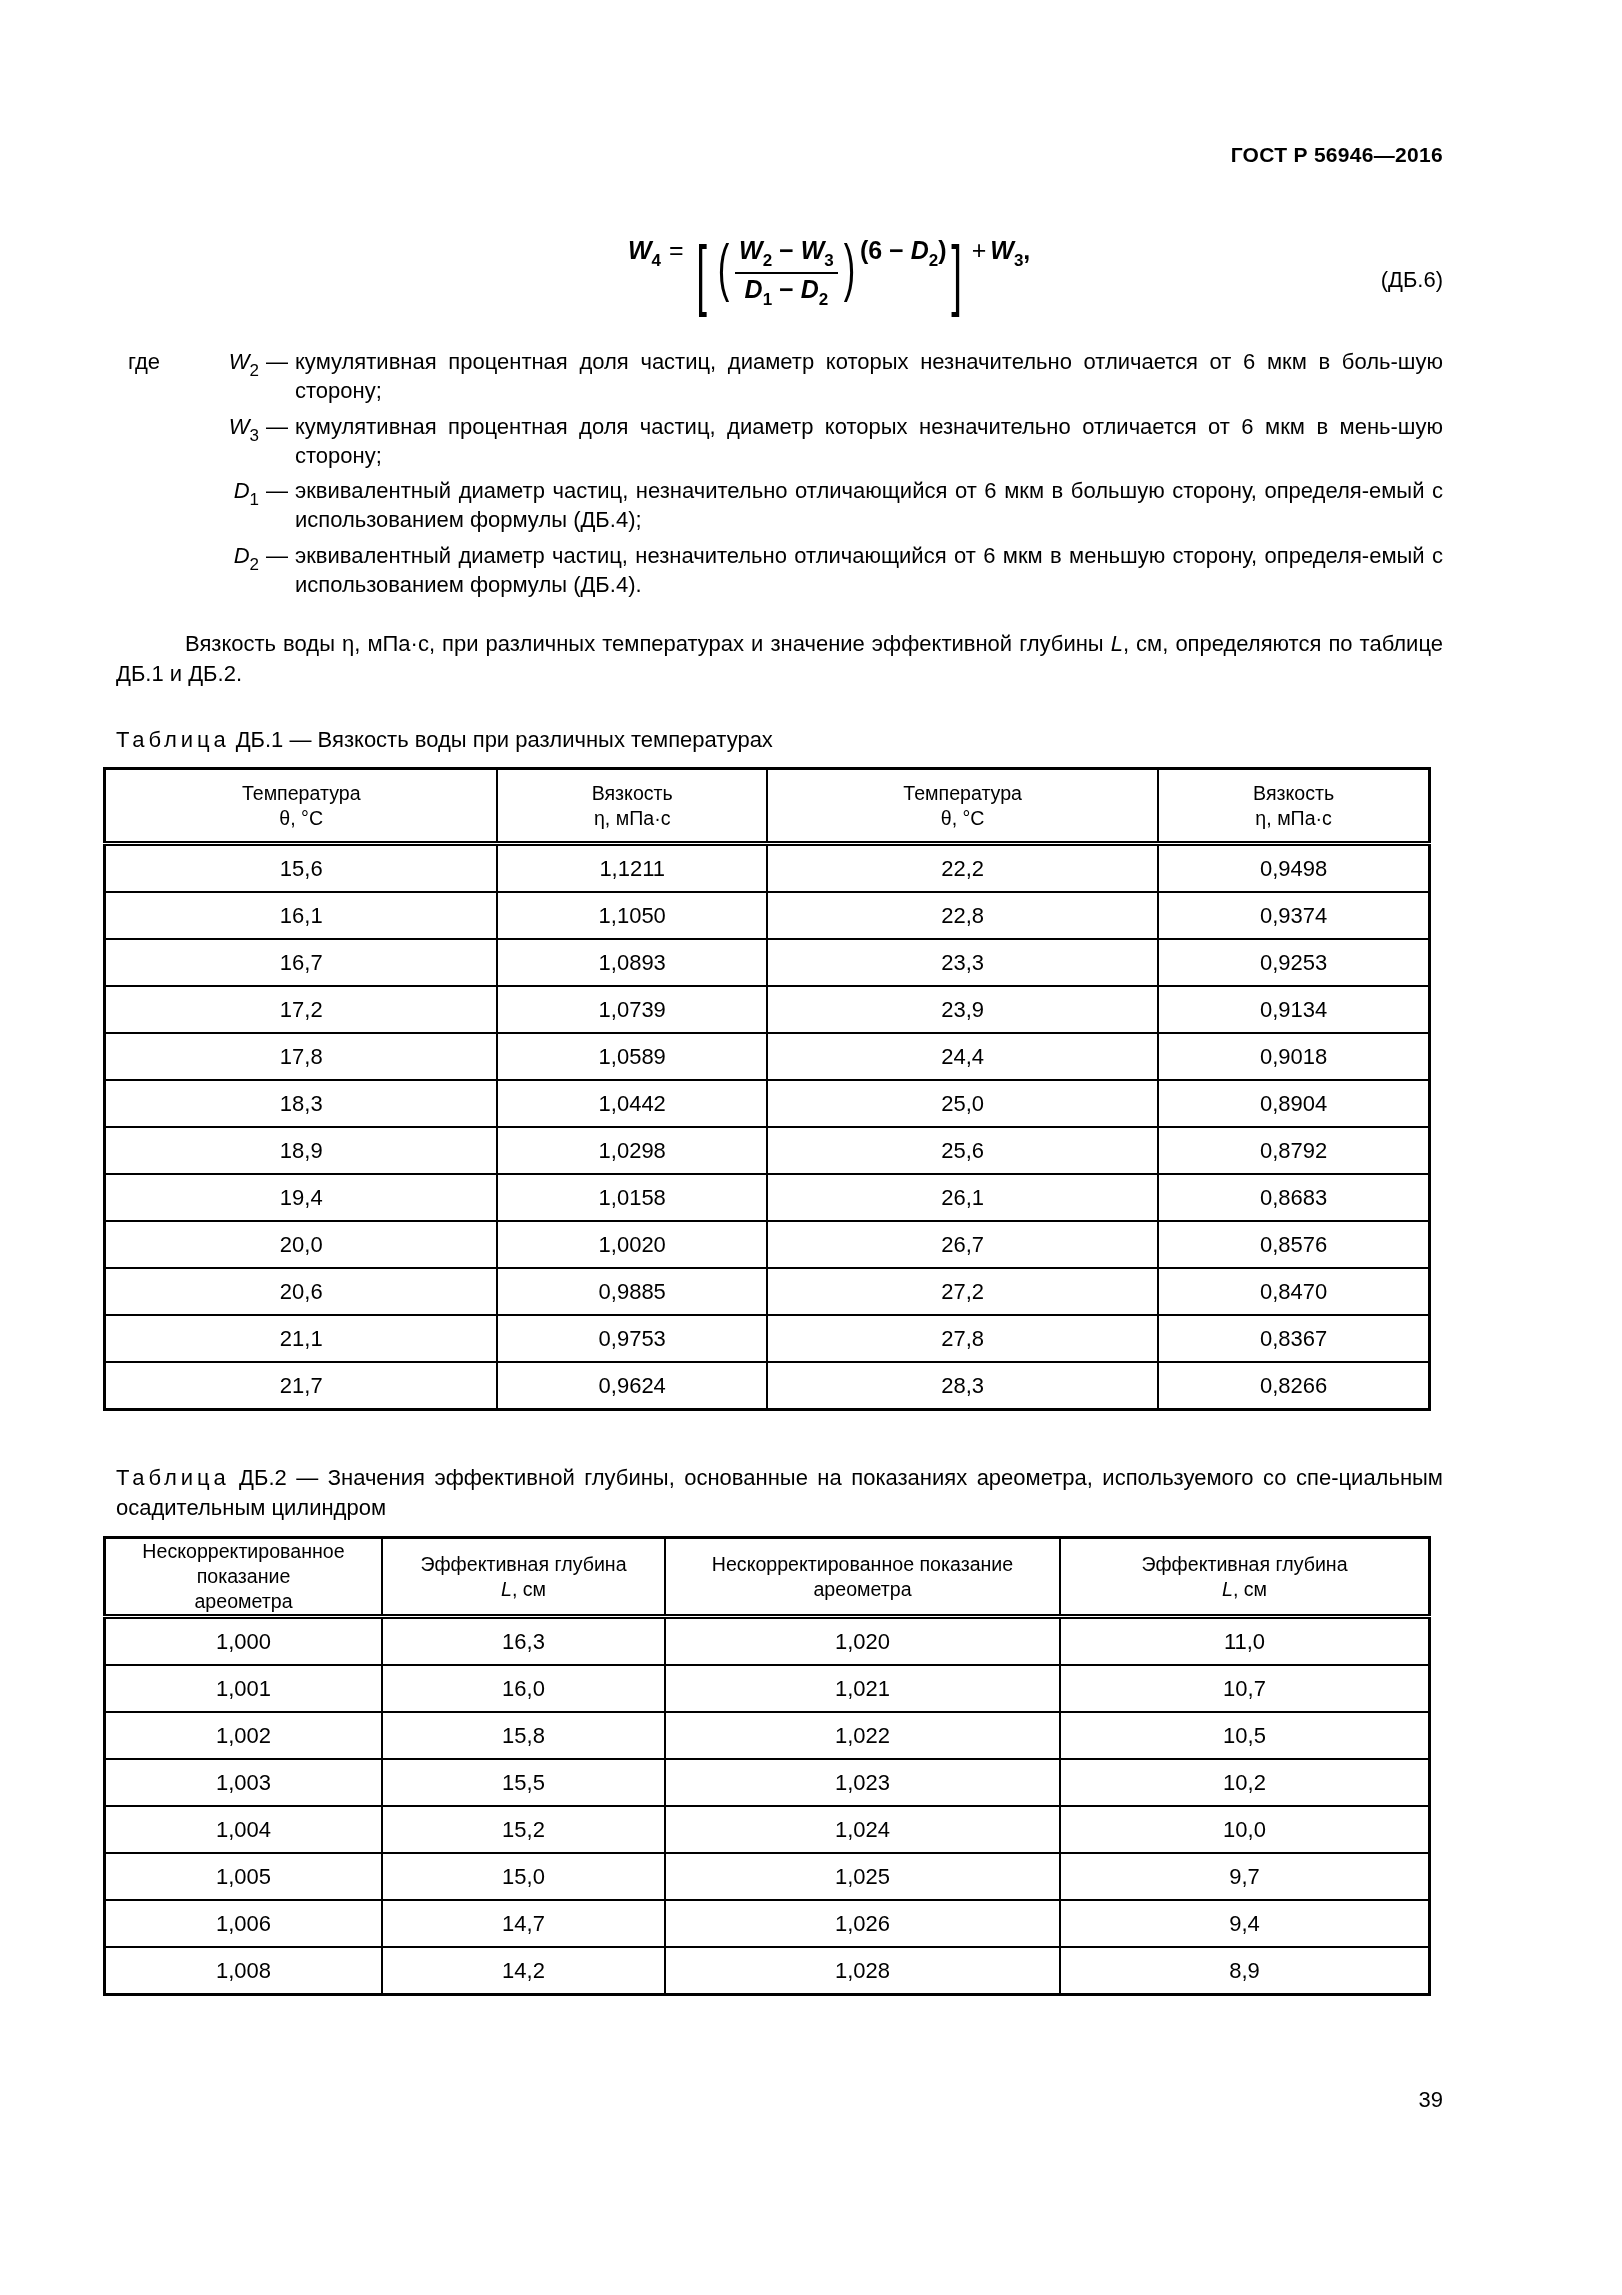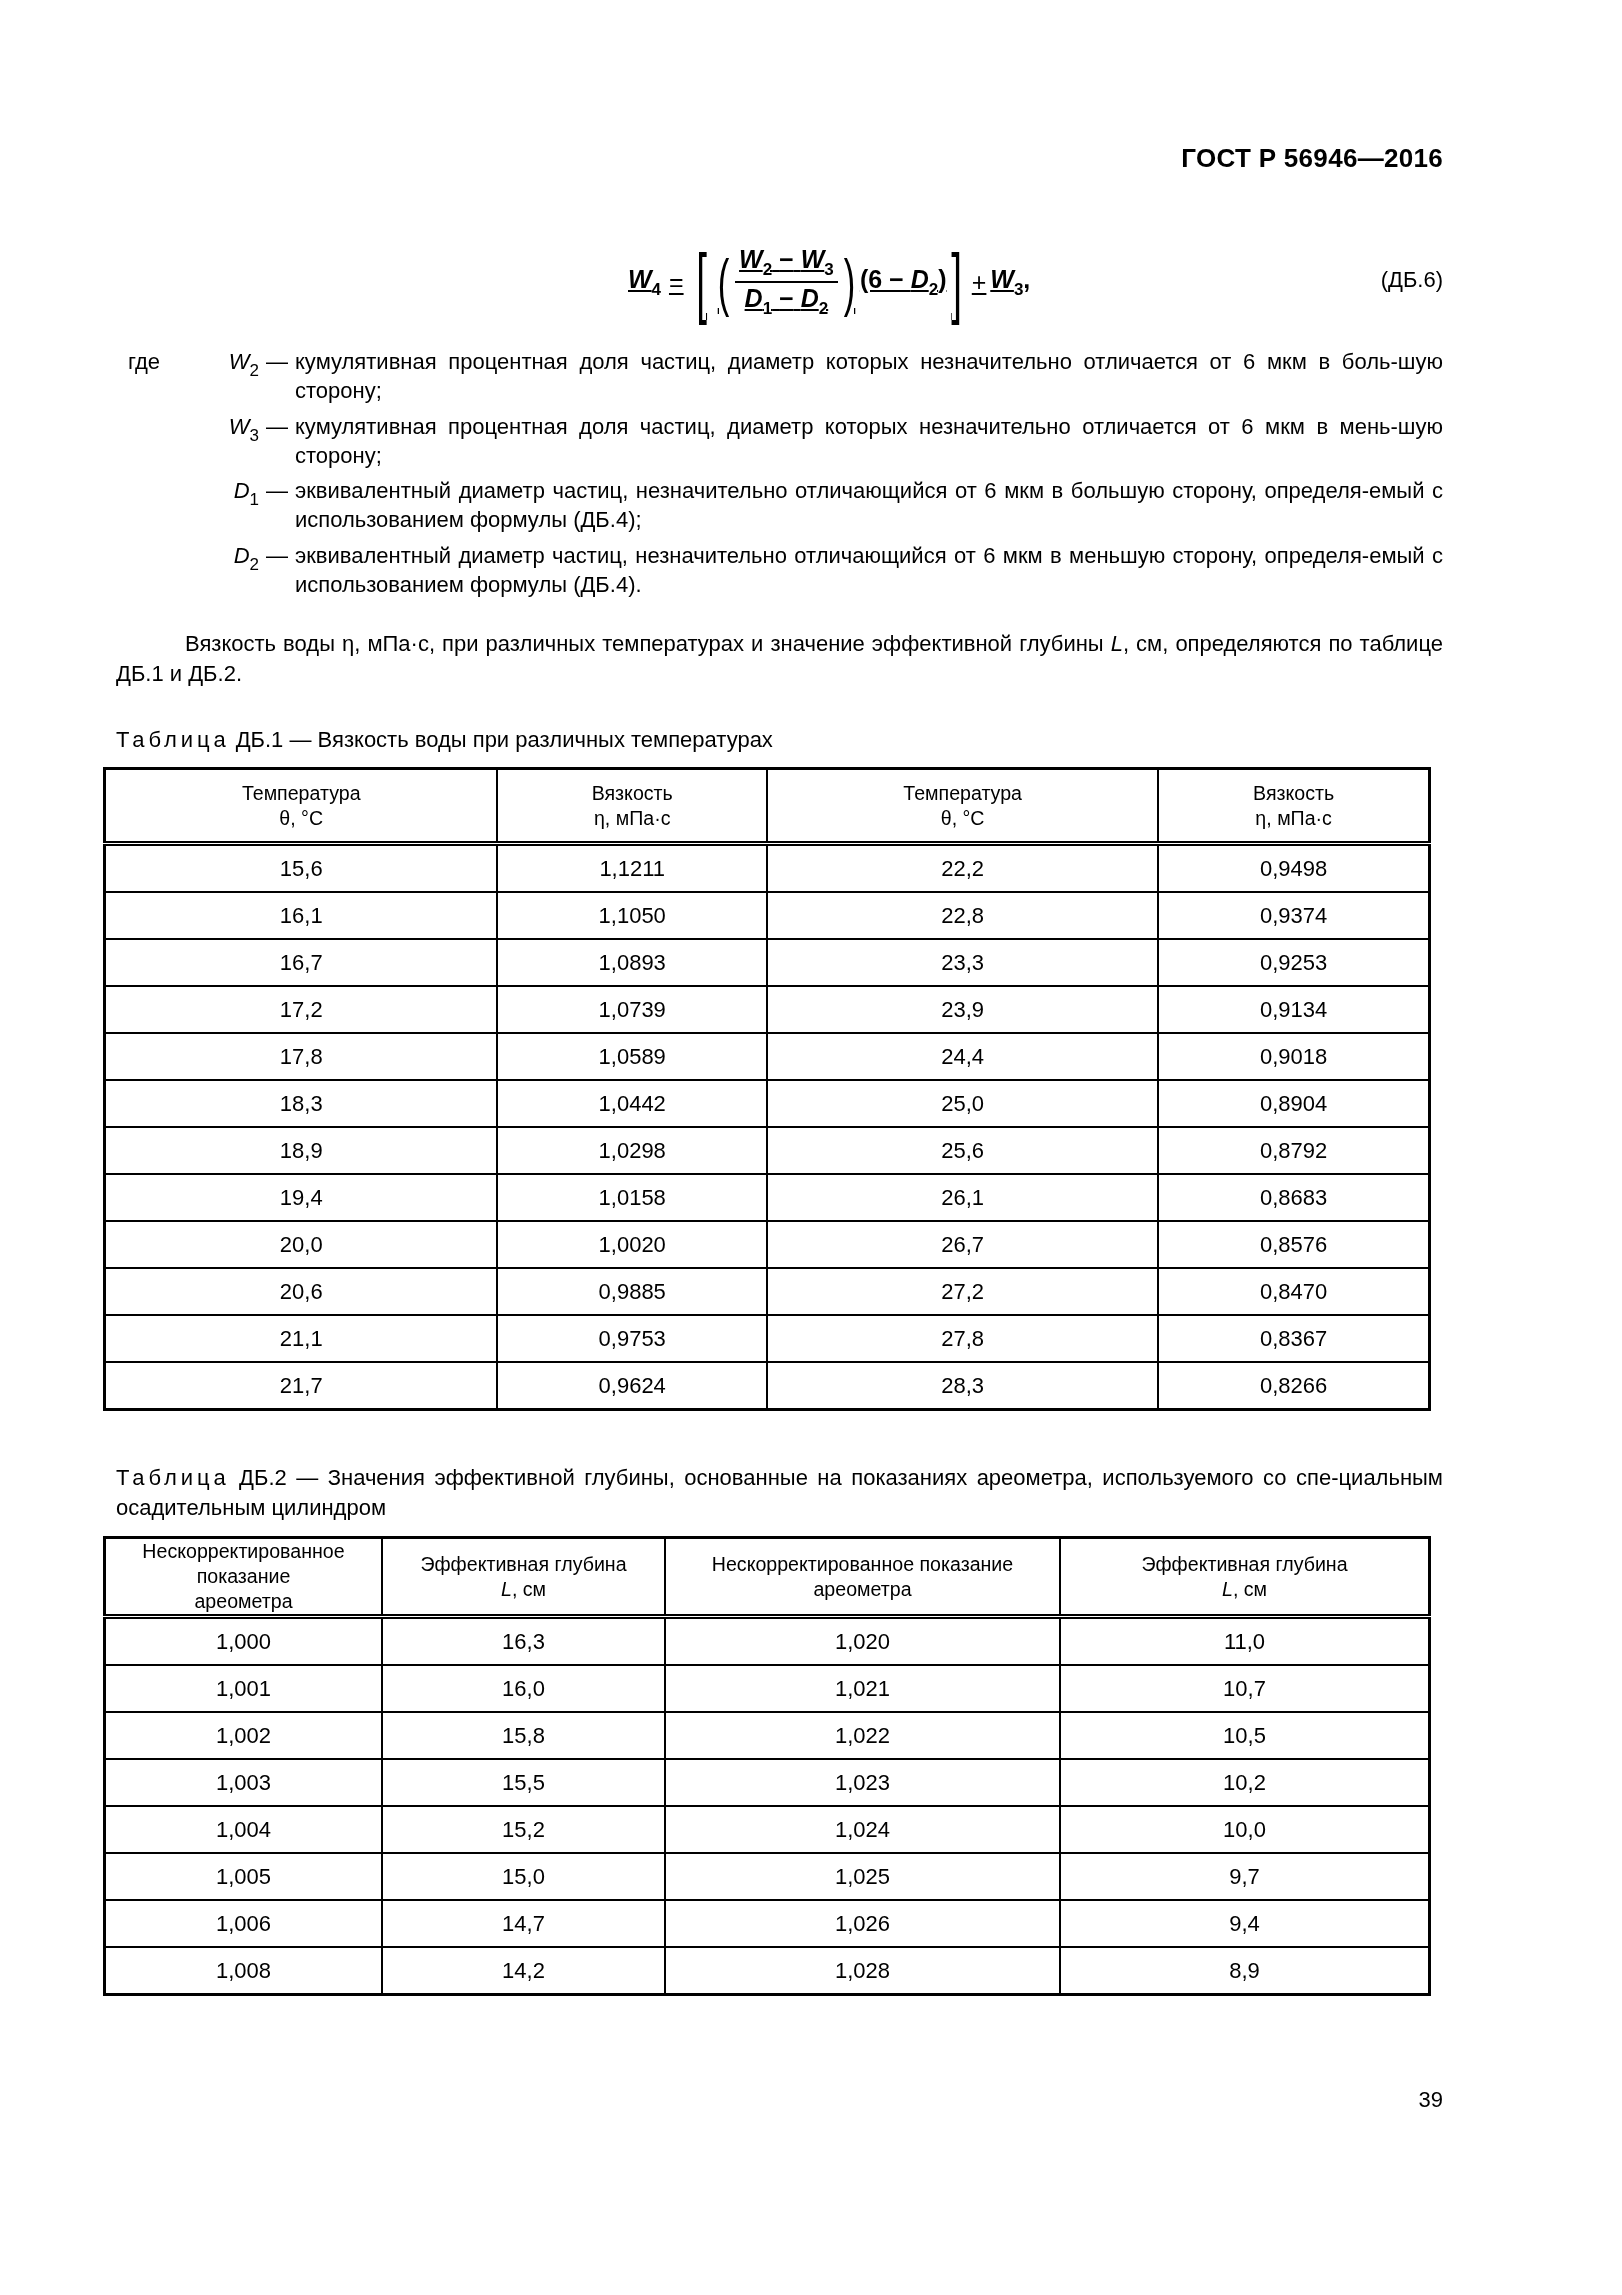--- a/index.html
+++ b/index.html
@@ -1,21 +1,21 @@
 <!DOCTYPE html>
 <html style="font-size:10.5px"><head>
 <meta charset="utf-8">
 <style>
   html, body { margin:0; padding:0; background:#ffffff; }
   body { width:1623px; height:2295px; position:relative; overflow:hidden;
          font-family:"Liberation Sans", sans-serif; color:#000; }
   .abs { position:absolute; }
-  .doc-header { right:180px; top:143px; font-size:26px; font-weight:bold; letter-spacing:0.3px; }
-  .formula-wrap { left:628px; top:236px; height:92px; display:flex; align-items:center;
-                  font-size:25px; font-weight:bold; font-style:italic;text-decoration:underline; }
+  .doc-header { right:180px; top:143px; font-size:21px; font-weight:bold; letter-spacing:0.3px; }
+  .formula-wrap { left:628px; top:236px; height:92px; display:flex; 
+                  font-size:25px; font-weight:bold; font-style:italic; }
   .formula-wrap .up { font-style:normal; }
   .sub { font-size:17px; vertical-align:-6.5px; font-style:normal; }
   .bracket-sq { font-size:77px; font-weight:normal; font-style:normal; line-height:1; transform:scaleX(0.5); display:inline-block; }
   .paren { font-size:63px; font-weight:normal; font-style:normal; line-height:1; transform:scaleX(0.55); display:inline-block; }
   .frac { display:inline-flex; flex-direction:column; align-items:center; margin:0 1.3px; }
   .frac .num { padding:0 3.9px 1.3px; border-bottom:2px solid #000; }
   .frac .den { padding:1.3px 3.9px 0; }
   .eq-num { right:180px; top:267px; font-size:22px; }
   .defs { left:116px; top:347px; width:1327px; font-size:22px; line-height:29px; }
   .def-row { display:flex; margin-bottom:6.5px;margin-left:12px; }

